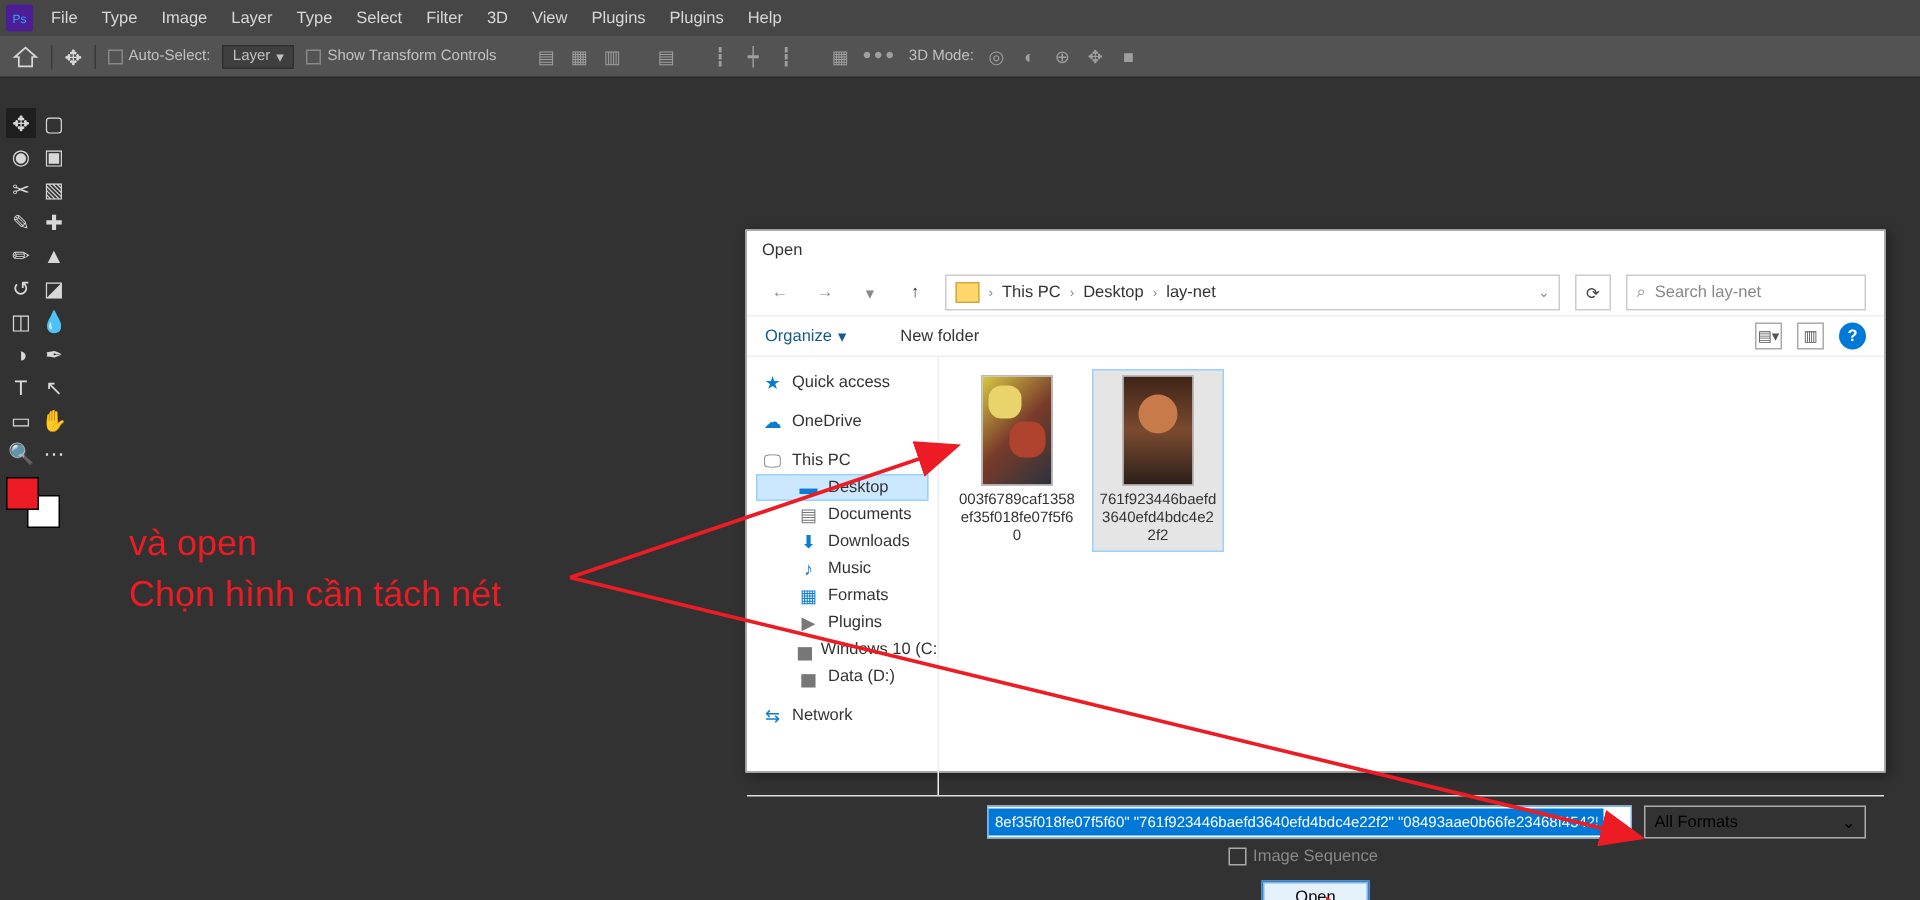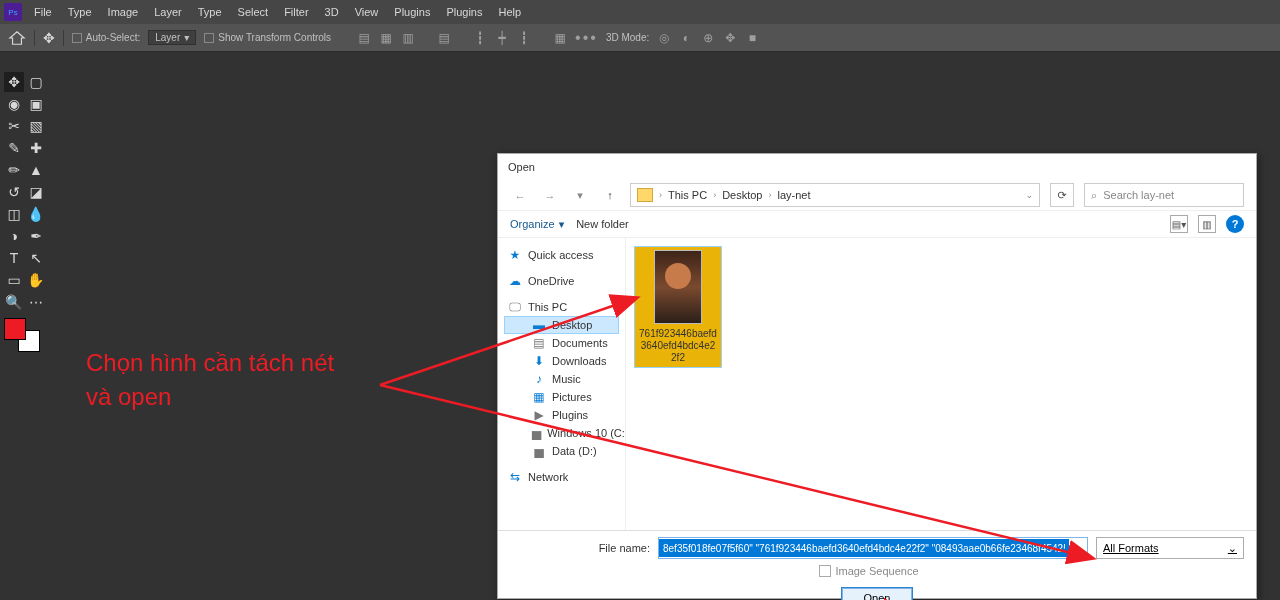--- a/index.html
+++ b/index.html
@@ -29,68 +29,68 @@
   .toolcol .swatches .fg { position:absolute; left:0; top:0; width:22px; height:22px; background:#ed1c24; border:1px solid #000; z-index:2; }
   .toolcol .swatches .bg { position:absolute; left:14px; top:12px; width:22px; height:22px; background:#fff; border:1px solid #000; }
 
   
   .canvas { position:absolute; left: 60px; right:0; top:52px; bottom:0; background:#323232; }
 
   
   .annot { position: absolute; left: 86px; top: 346px; color: #ed1c24; font-size: 24px; line-height: 1.4; }
 
   
-  .dialog { position: absolute; left: 497px; top: 153px; width: 760px; height: 446px; background: #fff; border: 1px solid #aaa; box-shadow: 2px 2px 8px rgba(0,0,0,.4); font-size: 11px; color:#000; }
+  .dialog { position: absolute; left: 497px; top: 153px; width: 760px; height: 362px; background: #fff; border: 1px solid #aaa; box-shadow: 2px 2px 8px rgba(0,0,0,.4); font-size: 11px; color:#000; }
   .dialog .titlebar { height: 26px; padding: 0 10px; display:flex; align-items:center; font-size: 11px; color:#333; }
   .dialog .topbits { display:flex; align-items:center; gap:10px; padding: 4px 12px; height: 30px; }
   .dialog .navbtn { width: 20px; height: 20px; display:flex; align-items:center; justify-content:center; color:#888; cursor:pointer; }
   .dialog .navbtn.light { color:#333; }
   .dialog .crumbbar { flex: 1; border: 1px solid #ccc; height: 24px; display:flex; align-items:center; gap:6px; padding: 0 6px; }
   .dialog .crumbbar .foldericon { width: 16px; height: 14px; background: #ffd76a; border: 1px solid #d3a83e; }
   .dialog .crumbbar .crumb { color:#333; font-size:11px; }
   .dialog .crumbbar .sep { color:#888; font-size:9px; }
   .dialog .refresh { width:24px; height:24px; border:1px solid #ccc; display:flex; align-items:center; justify-content:center; cursor:pointer; color:#444; }
   .dialog .search { width: 160px; height:24px; border:1px solid #ccc; display:flex; align-items:center; padding: 0 6px; gap:6px; color:#888; }
-  .dialog .toolbar { height: 28px; border-top: 1px solid #eee; border-bottom:1px solid #eee; display:flex; align-items:center; padding: 0 12px; gap:12px; }
+  .dialog .toolbar { height: 28px; border-top: 1px solid #eee; border-bottom:1px solid #eee; display:flex; align-items:center; padding: 0 12px; gap:36px; }
   .dialog .toolbar .dd { color:#15598f; font-size:11px; display:flex; align-items:center; gap:4px; cursor:pointer; }
   .dialog .toolbar .right { margin-left:auto; display:flex; gap:10px; align-items:center; }
   .dialog .toolbar .tb { width:18px; height:18px; border:1px solid #aaa; display:flex; align-items:center; justify-content:center; color:#555; cursor:pointer; font-size:10px; }
   .dialog .toolbar .help { width:18px; height:18px; border-radius:50%; background:#0078d7; color:#fff; display:flex; align-items:center; justify-content:center; font-size:11px; font-weight:bold; cursor:pointer; }
 
   .dialog .body { display:flex; height: 292px; }
   .dialog .side { width: 128px; border-right:1px solid #eee; padding: 8px 6px; overflow:hidden; }
   .dialog .side .node { display:flex; align-items:center; gap:6px; padding:2px 4px; font-size:11px; color:#333; cursor:pointer; white-space: nowrap; }
   .dialog .side .node .ic { width:14px; height:14px; display:flex; align-items:center; justify-content:center; font-size:12px; }
   .dialog .side .node.lv2 { padding-left: 28px; }
   .dialog .side .node.sel { background:#cce8ff; border:1px solid #99d1ff; padding:1px 3px; padding-left: 27px; }
   .dialog .side .blue { color:#0a7dd3; }
   .dialog .side .grey { color:#777; }
 
   .dialog .files { flex:1; display:flex; gap:6px; padding:8px; align-items:flex-start; }
   .file { width: 88px; text-align:center; font-size:10px; color:#333; cursor:pointer; padding:3px; border:1px solid transparent; }
-  .file.sel { background:#eab308; border:1px solid #99d1ff; }
+  .file.sel { background:#e5e5e5; border:1px solid #99d1ff; }
   .file .thumb { width:48px; height:74px; margin: 0 auto 4px; border:1px solid #bbb; position:relative; overflow:hidden; }
   .file .thumb .a { position:absolute; border-radius:40%; }
   .file.f1 .thumb { background:linear-gradient(135deg,#d6c843,#7a3b2a,#2c333c);}
   .file.f1 .thumb .a1{left:4px;top:6px;width:22px;height:22px;background:#e8d46a;}
   .file.f1 .thumb .a2{left:18px;top:30px;width:24px;height:24px;background:#b0432d;}
   .file.f2 .thumb { background:linear-gradient(180deg,#3e2418,#7a4a2f,#2b1f19);}
   .file.f2 .thumb .a1{left:10px;top:12px;width:26px;height:26px;background:#c87b4a;border-radius:50%;}
   .file.f3 .thumb { background:linear-gradient(135deg,#2c384a,#8b3236,#d0bf65);}
   .file.f3 .thumb .a1{left:6px;top:10px;width:18px;height:24px;background:#5a6d8c;}
   .file.f3 .thumb .a2{left:22px;top:34px;width:20px;height:22px;background:#d6c26a;}
   .file .name { word-break:break-all; line-height:1.2; }
 
   .dialog .bottom { border-top:1px solid #ddd; padding:6px 12px; }
   .dialog .fnrow { display:flex; align-items:center; gap:8px; margin-bottom:6px; }
   .dialog .fnrow .lbl { width: 140px; text-align:right; font-size:11px; color:#333; }
   .dialog .fncombo { flex:1; height:22px; border:1px solid #7eb4ea; display:flex; align-items:center; background:#fff;}
   .dialog .fncombo input { flex:1; height:18px; border:none; background:#0078d7; color:#fff; font-size:10px; padding:0 4px; outline:none; }
   .dialog .fncombo .car { width:18px; height:20px; display:flex; align-items:center; justify-content:center; color:#555; cursor:pointer; }
-  .dialog .fmt { width:148px; height:22px; border:1px solid #adadad; display:flex; align-items:center; justify-content:space-between; padding:0 6px; cursor:pointer; font-size:11px;text-decoration:underline; }
+  .dialog .fmt { width:148px; height:22px; border:1px solid #adadad; display:flex; align-items:center; justify-content:space-between; padding:0 6px; cursor:pointer; font-size:11px; }
   .dialog .row2 { display:flex; align-items:center; justify-content:flex-end; gap:10px; padding-right: 0; flex-direction: column; }
   .dialog .imgsq { display:flex; align-items:center; gap:4px; color:#888; font-size:11px; margin-right: 16px; }
   .dialog .imgsq .cb { width:12px;height:12px;border:1px solid #aaa; }
   .dialog .btn { width:72px; height:22px; border:1px solid #adadad; background:#e1e1e1; font-size:11px; display:flex; align-items:center; justify-content:center; cursor:pointer; position: relative; }
   .dialog .btn.primary { border:1px solid #2e83cf; background:#e5f1fb; box-shadow: 0 0 0 1px #7eb4ea inset; }
 
   .cursor-arrow { position:absolute; width:0;height:0; }
   .cursor-arrow svg { position:absolute; left:0; top:0; }
 
   
@@ -184,22 +184,22 @@
   <div class="tool">⋯</div>
   <div class="swatches">
     <div class="fg"></div>
     <div class="bg"></div>
   </div>
 </div>
 
 <div class="canvas"></div>
 
 <div class="annot">
+  <div>và open</div>
   <div>Chọn hình cần tách nét</div>
-  <div>và open</div>
 </div>
 
 <div class="dialog">
   <div class="titlebar">
       <span>Open</span>
     </div>
 
   <div class="topbits">
     <div class="navbtn">←</div>
     <div class="navbtn">→</div>
@@ -265,41 +265,48 @@
       <div class="node lv2">
           <span class="ic blue">⬇</span>
           <span>Downloads</span>
         </div>
       <div class="node lv2">
           <span class="ic blue">♪</span>
           <span>Music</span>
         </div>
       <div class="node lv2">
           <span class="ic blue">▦</span>
-          <span>Pictures</span>
+          <span>Formats</span>
         </div>
       <div class="node lv2">
           <span class="ic grey">▶</span>
           <span>Plugins</span>
         </div>
       <div class="node lv2">
           <span class="ic grey">▅</span>
           <span>Windows 10 (C:)</span>
         </div>
       <div class="node lv2">
           <span class="ic grey">▅</span>
           <span>Data (D:)</span>
         </div>
       <div style="height:8px"></div>
       <div class="node">
           <span class="ic blue">⇆</span>
           <span>Network</span>
         </div>
     </div>
     <div class="files">
+      <div class="file f1">
+        <div class="thumb">
+            <div class="a a1"></div>
+            <div class="a a2"></div>
+          </div>
+        <div class="name">003f6789caf1358ef35f018fe07f5f60</div>
+      </div>
       <div class="file sel f2">
         <div class="thumb">
             <div class="a a1"></div>
           </div>
         <div class="name">761f923446baefd3640efd4bdc4e22f2</div>
       </div>
     </div>
   </div>
 
   <div class="bottom">

